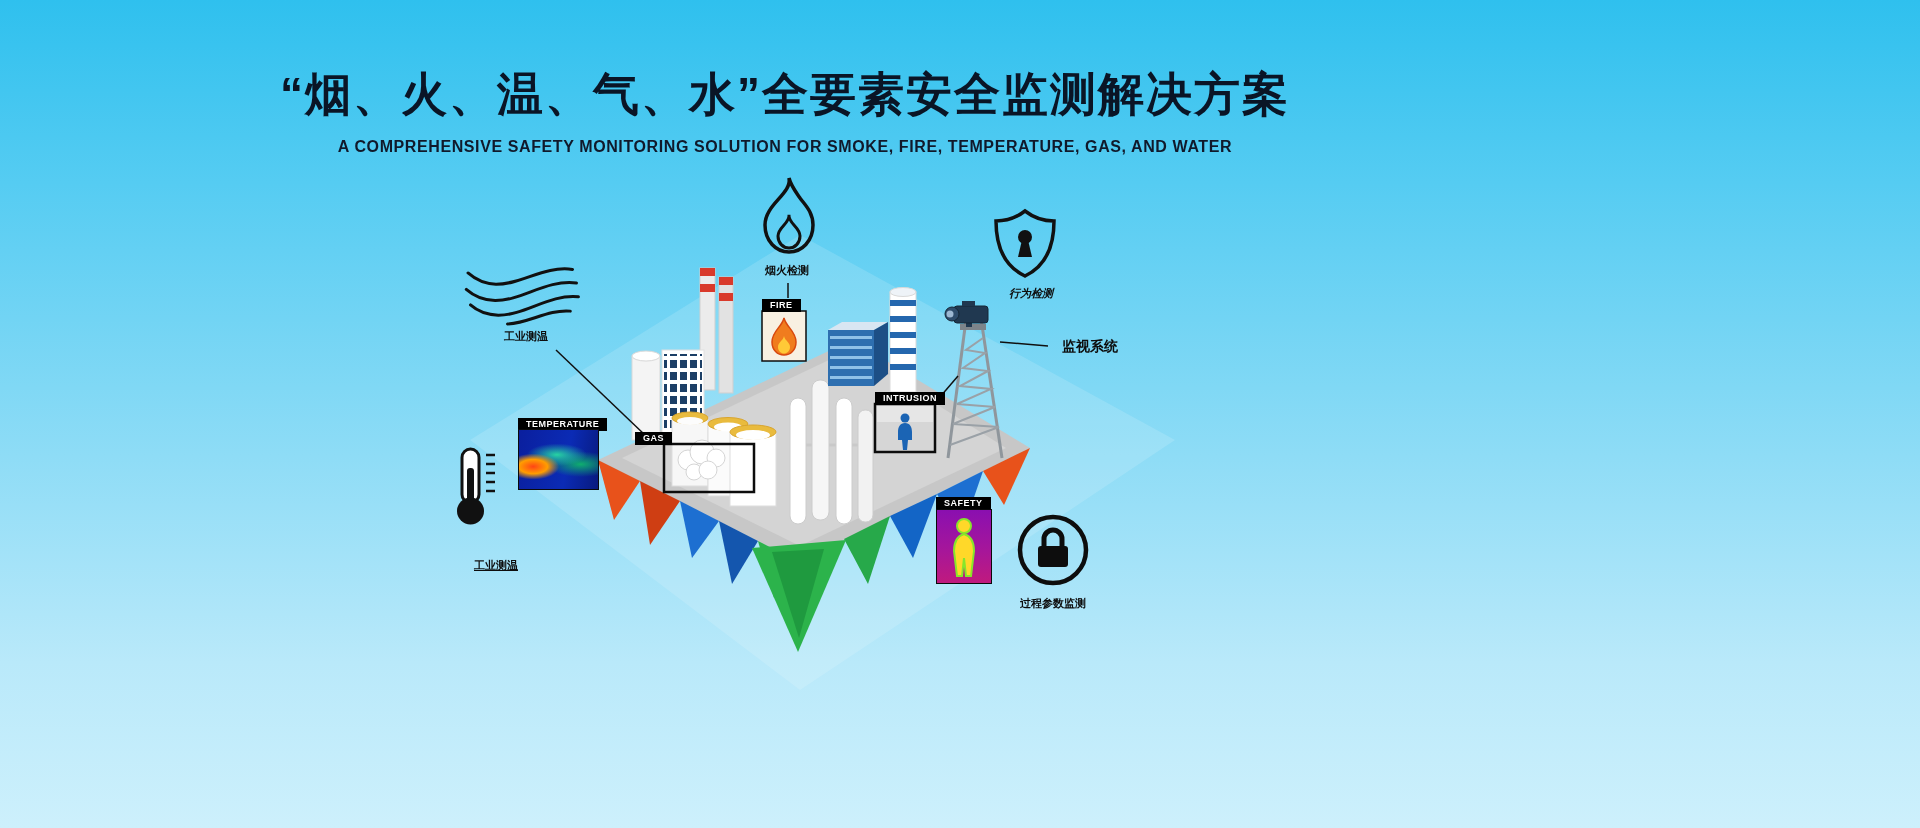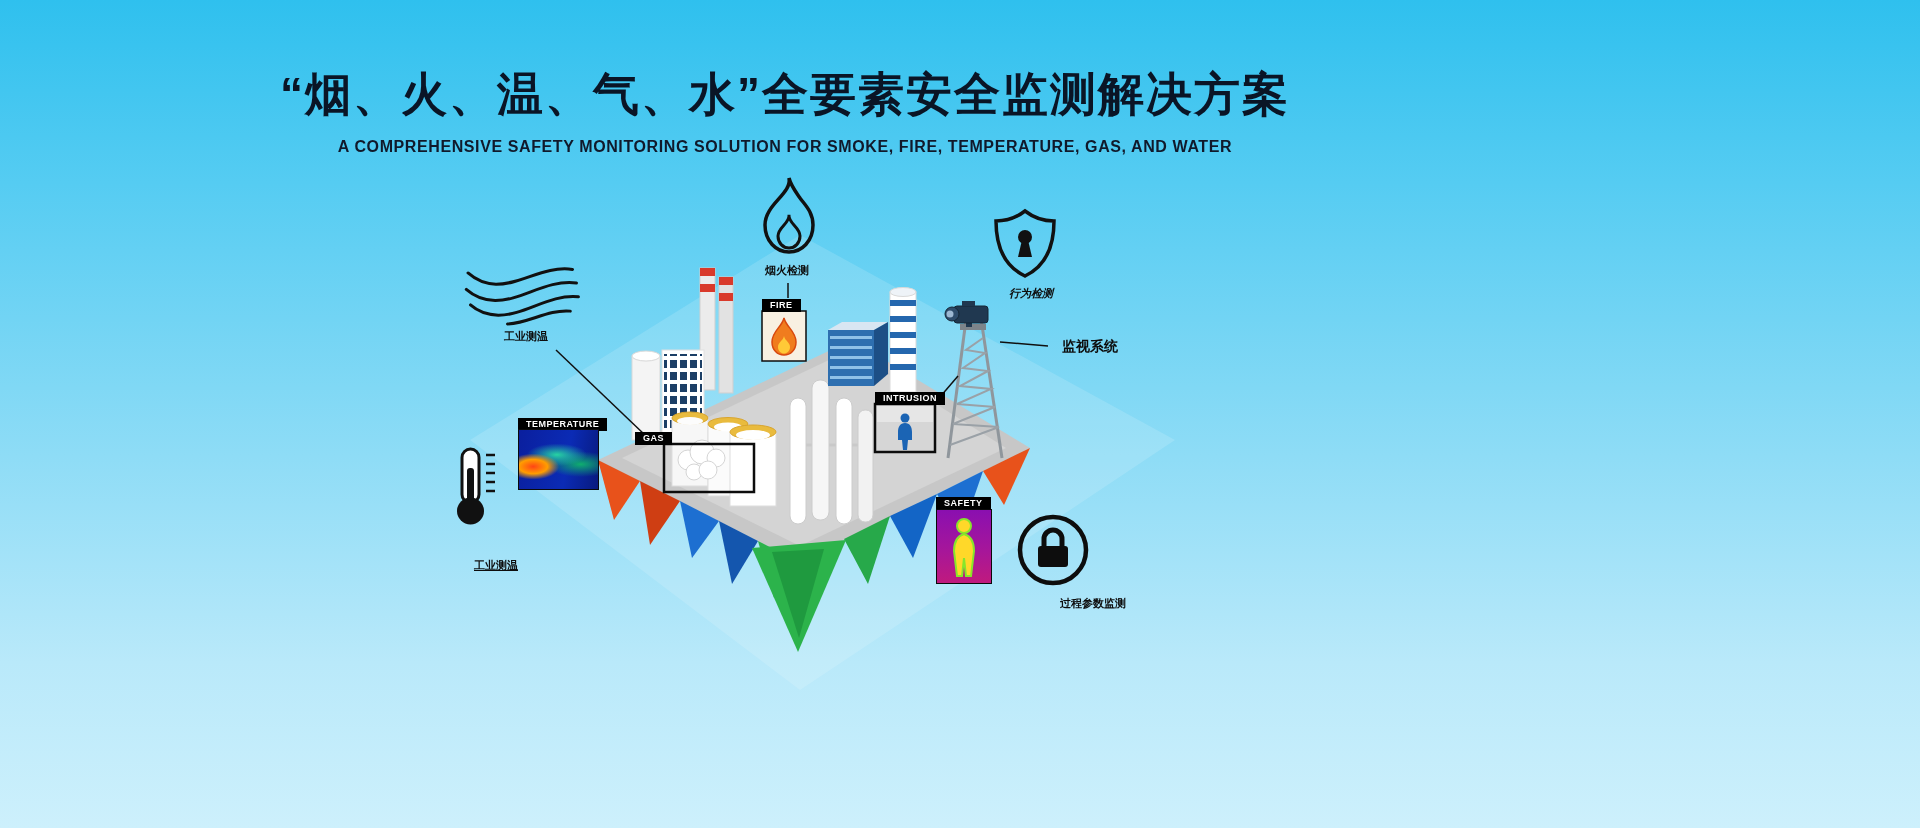--- a/index.html
+++ b/index.html
@@ -240,15 +240,15 @@
       <circle cx="27" cy="16" r="7" fill="#ffd829" stroke="#86e62b" stroke-width="2"></circle>
       <path d="M27,24 C20,26 17,33 17,41 L20,66 h5 l2,-18 2,18 h5 L37,41 C37,33 34,26 27,24 Z" fill="#ffd829" stroke="#86e62b" stroke-width="2"></path>
     </svg>
   </div>
 
   <div class="callout" style="left:787px; top:263px;">烟火检测</div>
   <div class="callout" style="left:1031px; top:286px;font-style:italic;">行为检测</div>
   <div class="callout big" style="left:1090px; top:338px;">监视系统</div>
   <div class="callout" style="left:526px; top:329px;">工业测温</div>
   <div class="callout" style="left:496px; top:558px;text-decoration:underline;">工业测温</div>
-  <div class="callout" style="left:1053px; top:596px;margin-left:40px;">过程参数监测</div>
+  <div class="callout" style="left:1053px; top:596px;">过程参数监测</div>
 
 </div>
 
 </body></html>

